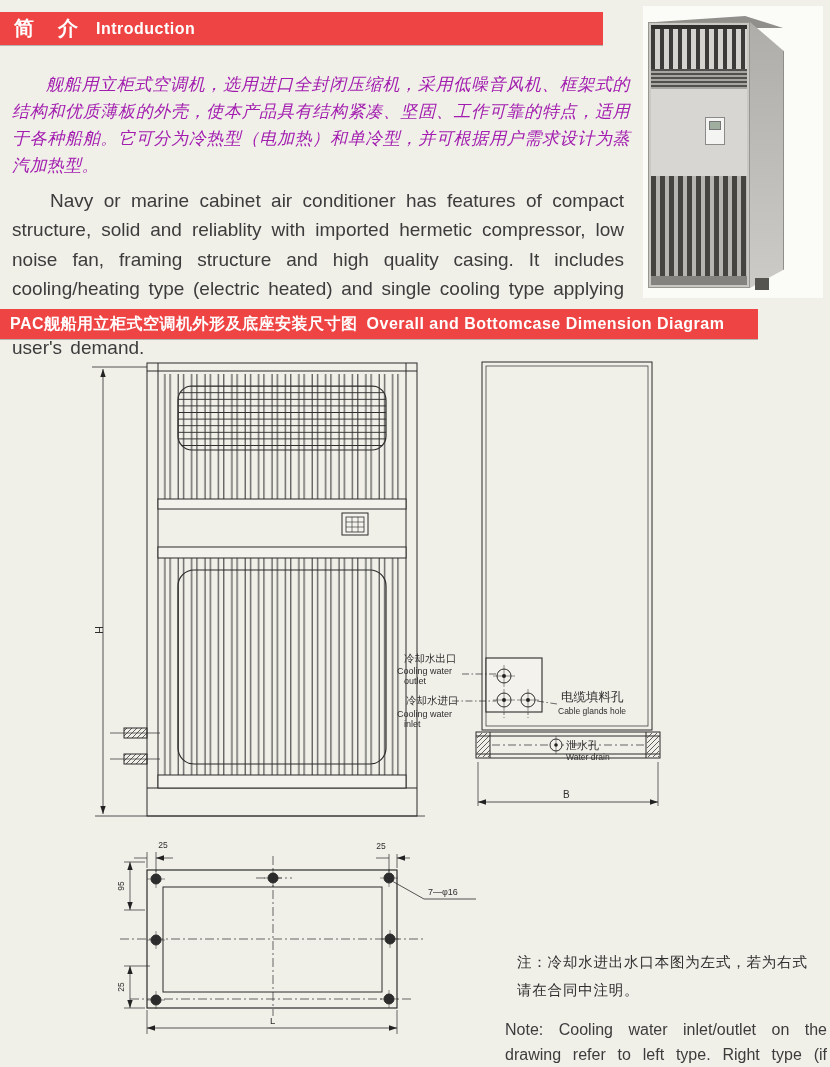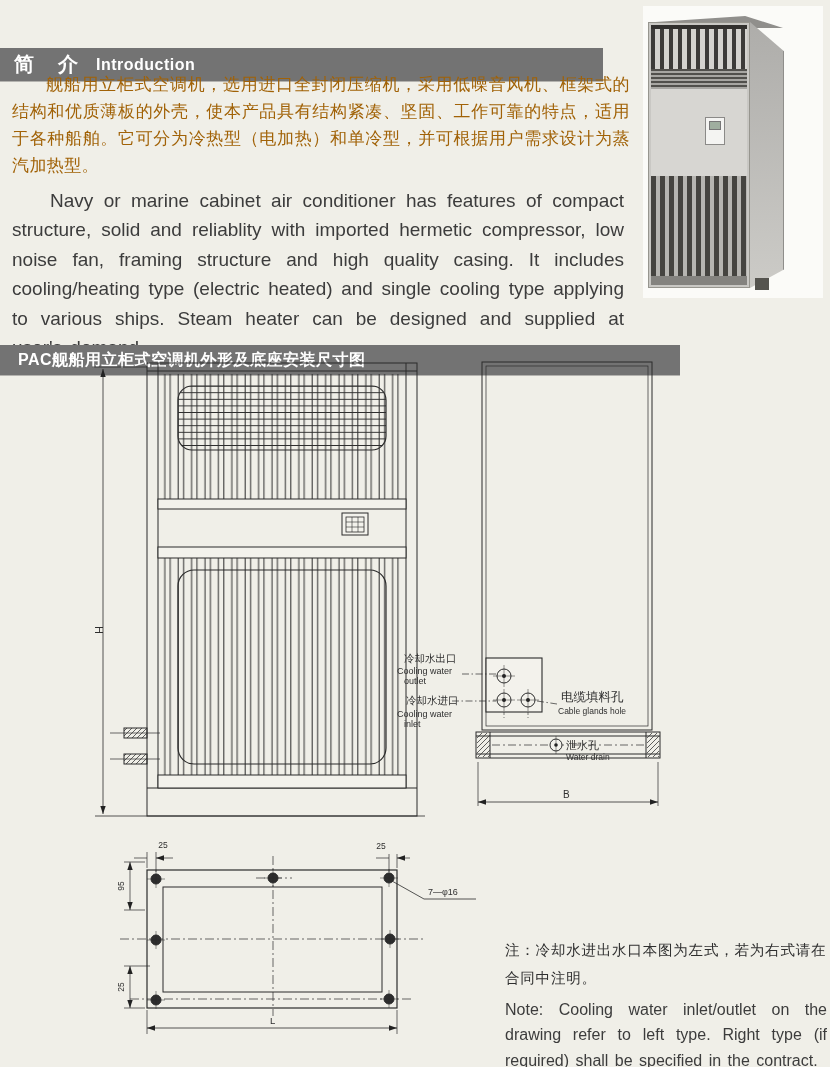--- a/index.html
+++ b/index.html
@@ -3,43 +3,42 @@
 <meta charset="utf-8">
 <style>
   html,body{margin:0;padding:0}
   body{
     width:830px;height:1067px;position:relative;overflow:hidden;
     background:#f0efe8;
     font-family:"Liberation Sans",sans-serif;color:#2e2e2e;
   }
   *{box-sizing:border-box}
   .banner{
-    position:absolute;background:#737373;color:#fff;
+    position:absolute;background:#ef4444;color:#fff;
     display:flex;align-items:center;
     box-shadow:0 1px 0 rgba(70,70,70,.35);
-    margin-top:36px;
   }
   #banner1{left:0;top:12px;width:603px;height:33px;padding-left:14px;
     font-size:20px;font-weight:bold;letter-spacing:2px}
   #banner1 .en{margin-left:16px;font-size:16px;letter-spacing:.5px}
-  #banner2{left:0;top:309px;width:680px;height:30px;padding-left:18px;
+  #banner2{left:0;top:309px;width:758px;height:30px;padding-left:10px;
     font-size:16px;font-weight:bold;letter-spacing:.5px}
   #banner2 .en{margin-left:9px;font-weight:bold}
   .para-zh{
     position:absolute;left:12px;top:55px;width:618px;
     font-size:17px;line-height:1.58;letter-spacing:.4px;
-    text-indent:2em;color:#a16207;text-align:justify;
+    text-indent:2em;color:#a21caf;text-align:justify;font-style:italic;
   }
   .para-en{
     position:absolute;left:12px;top:167px;width:612px;
     font-size:19px;line-height:1.55;word-spacing:3px;
     text-indent:2em;color:#3c3c3c;text-align:justify;
   }
   .note{position:absolute;left:505px;top:936px;width:322px}
-  .note .zh{font-size:14.5px;line-height:1.95;letter-spacing:.8px;color:#2f2f2f;margin:0}
+  .note .zh{font-size:14.5px;line-height:1.95;letter-spacing:.8px;color:#2f2f2f;margin:12px}
   .note .en{font-size:16px;line-height:1.6;word-spacing:2px;color:#3c3c3c;margin:4px 0 0 0;text-align:justify}
 
   
   .photo{position:absolute;left:643px;top:6px;width:180px;height:292px;background:#fbfbf8}
   .cab-topface{position:absolute;left:5px;top:10px;width:135px;height:12px;background:#908f8c;
     clip-path:polygon(0 55%,72% 0,100% 100%,0 100%)}
   .cab-front{position:absolute;left:5px;top:16px;width:102px;height:266px;background:#c9c8c4;
     box-shadow:inset 0 0 0 1px #97968f}
   .cab-top-dark{position:absolute;top:3px;left:3px;right:3px;height:44px;border-top:4px solid #31302e;
     background:repeating-linear-gradient(90deg,#3c3b39 0 4px,#d4d3cf 4px 9px)}
@@ -81,20 +80,21 @@
     </div>
     <div class="cab-bottom"></div>
     <div class="cab-foot"></div>
   </div>
   <div class="cab-side"></div>
   <div class="cab-side-foot"></div>
 </div>
 
 <div class="banner" id="banner2">
   <span>PAC舰船用立柜式空调机外形及底座安装尺寸图</span>
+  <span class="en">Overall and Bottomcase Dimension Diagram</span>
 </div>
 
 <svg width="830" height="722" viewBox="0 345 830 722" style="position:absolute;left:0;top:345px" font-family="&quot;Liberation Sans&quot;, sans-serif">
   <defs>
     <pattern id="vb" width="13.4" height="8" patternUnits="userSpaceOnUse">
       <path d="M4 0 V8 M9.4 0 V8" stroke="#2e2e2e" stroke-width="1"></path>
     </pattern>
     <pattern id="hl" width="8" height="6.6" patternUnits="userSpaceOnUse">
       <path d="M0 3.3 H8" stroke="#2e2e2e" stroke-width="1"></path>
     </pattern>

